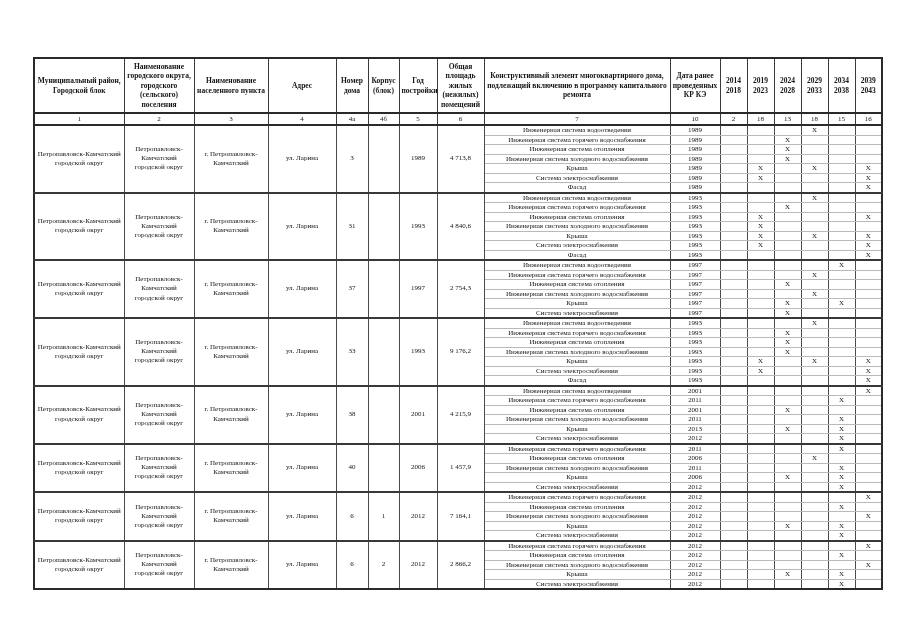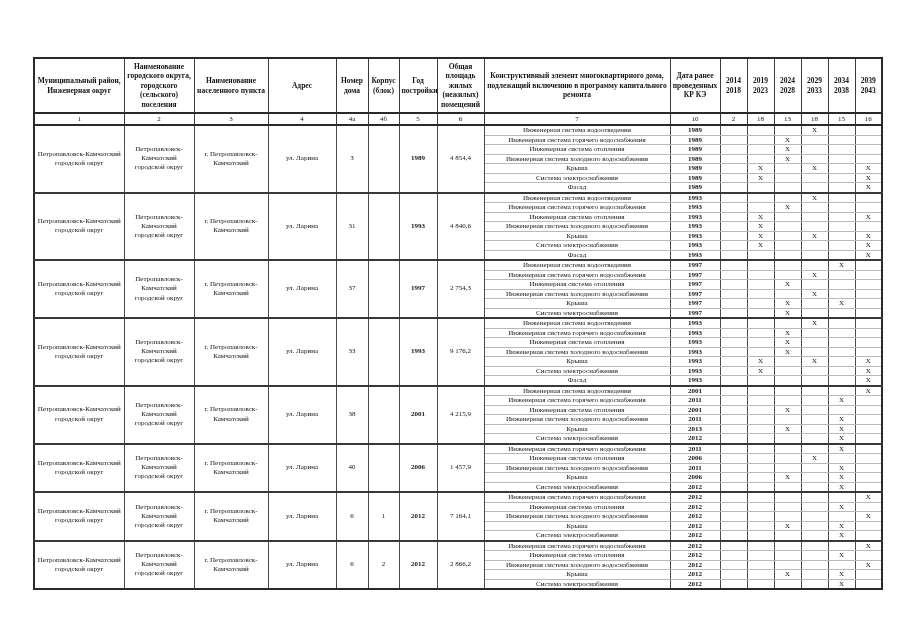--- a/index.html
+++ b/index.html
@@ -28,21 +28,21 @@
     font-size:7px; line-height:8px; height:8.5px;
     border-left:1px solid #4a4a4a; border-right:1px solid #4a4a4a;
     border-top:1px solid #b9b9b9; border-bottom:1px solid #b9b9b9;
     white-space:nowrap;
   }
   tbody tr.block-start td { border-top:2px solid #383838; }
   tbody td.span-cell {
     font-size:7px; line-height:1.3; white-space:normal;
     border-top:2px solid #383838; border-bottom:1px solid #4a4a4a;
   }
-  .bold { font-weight:bold; }
+  .bold { font-weight:normal; }
   .page-number {
     position:absolute; left:0; top:612px; width:100%;
     text-align:center; font-size:12px; color:#333;margin-top:36px;
   }
 </style>
 </head>
 <body>
 
 <div class="page">
   <table class="repair">
@@ -59,21 +59,21 @@
         <col style="width:50px">
       <col style="width:27px">
         <col style="width:27px">
         <col style="width:27px">
         <col style="width:27px">
         <col style="width:27px">
         <col style="width:27px">
     </colgroup>
     <thead>
       <tr class="head-row">
-        <th>Муниципальный район, Инженерная округ</th>
+        <th>Муниципальный район, Городской блок</th>
         <th>Наименование городского округа, городского (сельского) поселения</th>
         <th>Наименование населенного пункта</th>
         <th>Адрес</th>
         <th>Номер дома</th>
         <th>Корпус (блок)</th>
         <th>Год постройки</th>
         <th>Общая площадь жилых (нежилых) помещений</th>
         <th>Конструктивный элемент многоквартирного дома, подлежащий включению в программу капитального ремонта</th>
         <th>Дата ранее проведенных КР КЭ</th>
         <th>2014
@@ -110,21 +110,21 @@
     </thead>
     <tbody id="table-body">
         <tr class="block-start">
           <td rowspan="7" class="span-cell ">Петропавловск-Камчатский городской округ</td>
           <td rowspan="7" class="span-cell ">Петропавловск-Камчатский городской округ</td>
           <td rowspan="7" class="span-cell ">г. Петропавловск-Камчатский</td>
           <td rowspan="7" class="span-cell ">ул. Ларина</td>
           <td rowspan="7" class="span-cell ">3</td>
           <td rowspan="7" class="span-cell "></td>
           <td rowspan="7" class="span-cell bold">1989</td>
-          <td rowspan="7" class="span-cell ">4 854,4</td>
+          <td rowspan="7" class="span-cell ">4 713,8</td>
           <td>Инженерная система водоотведения</td>
           <td class="bold">1989</td>
           <td></td>
           <td></td>
           <td></td>
           <td>X</td>
           <td></td>
           <td></td>
         </tr>
         <tr>

